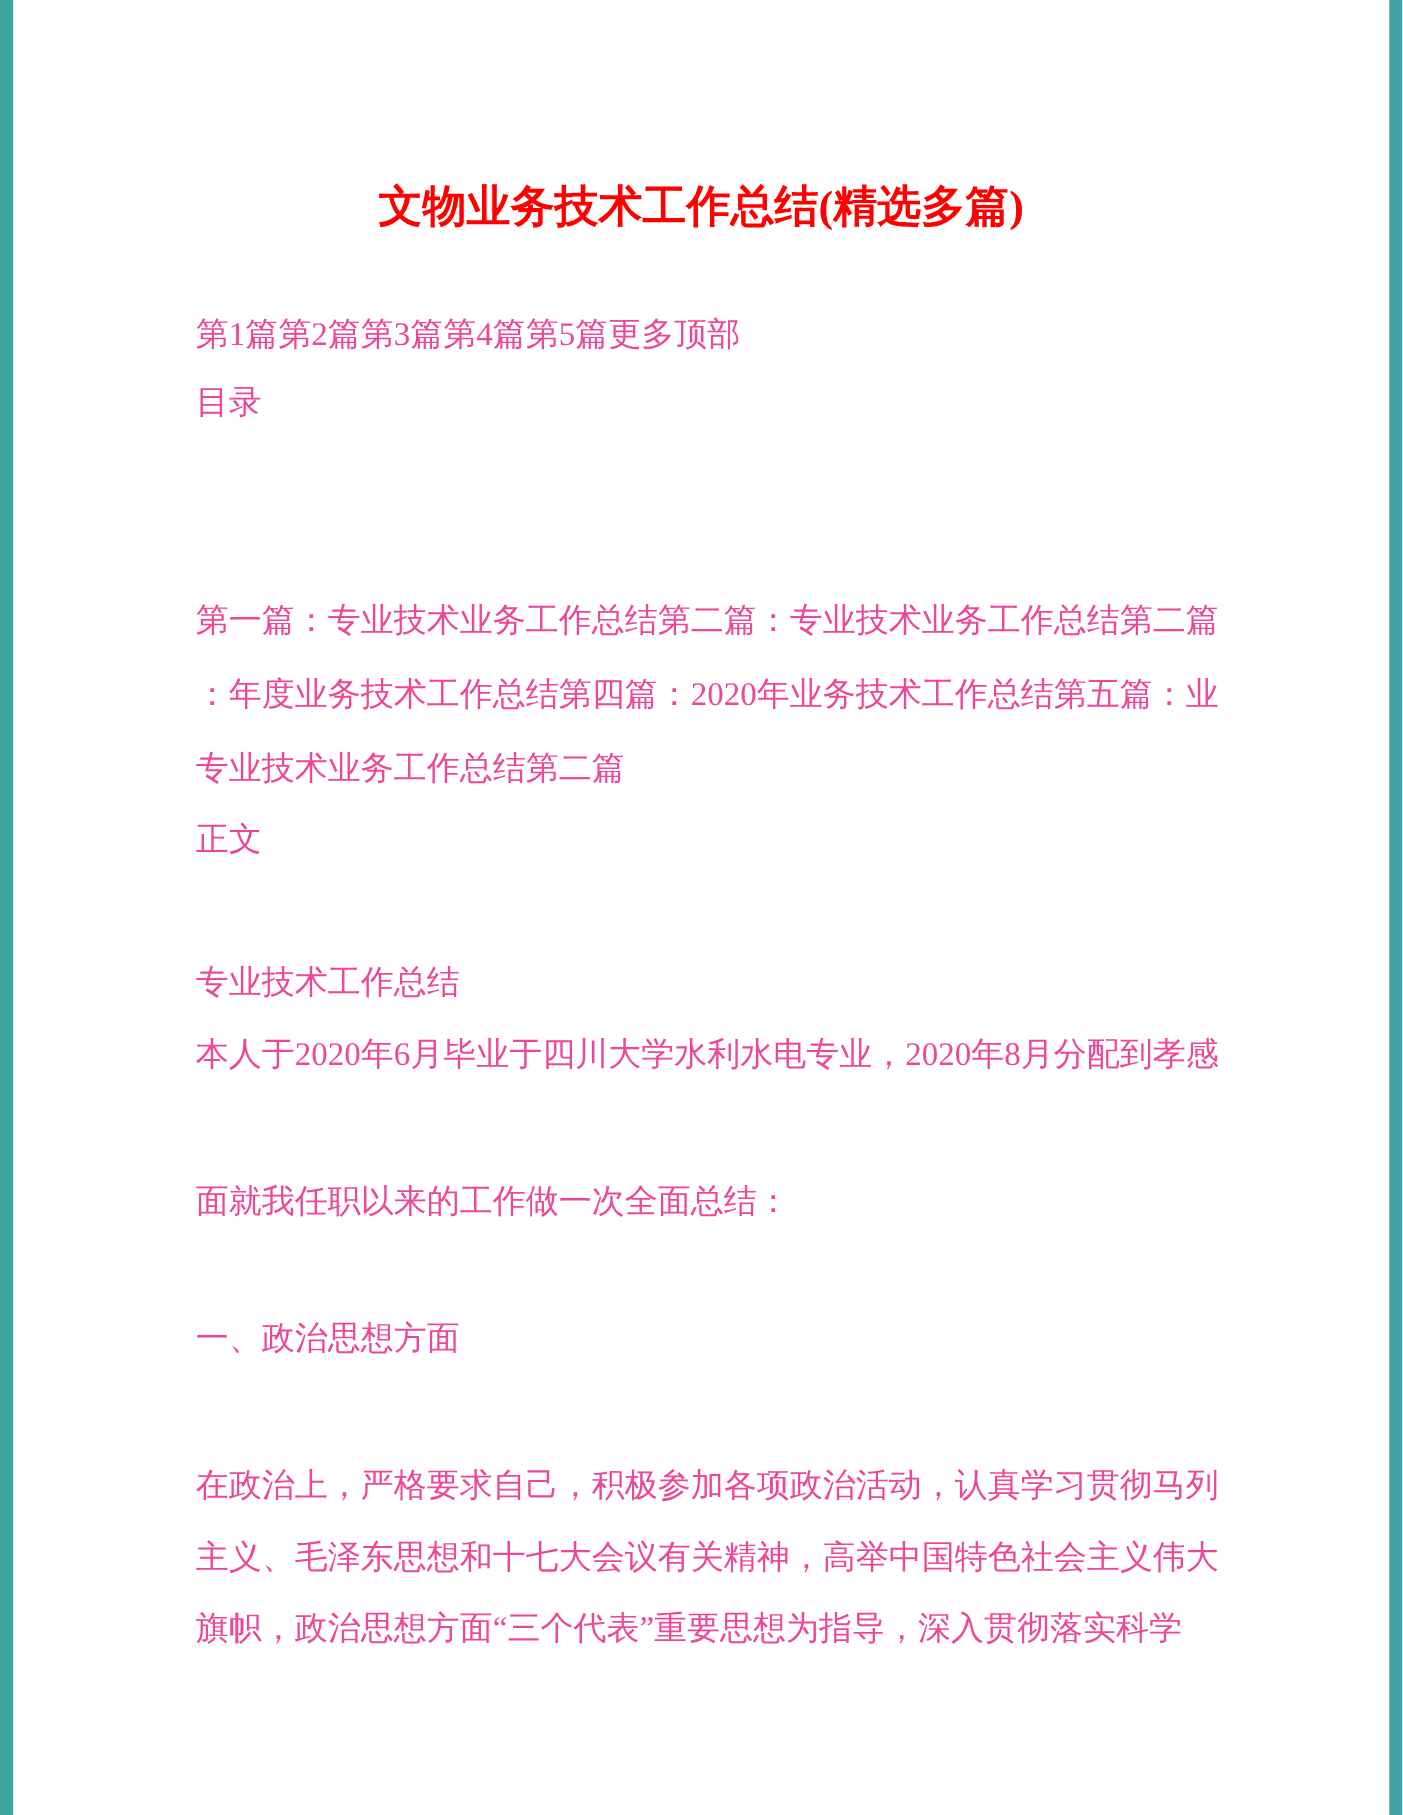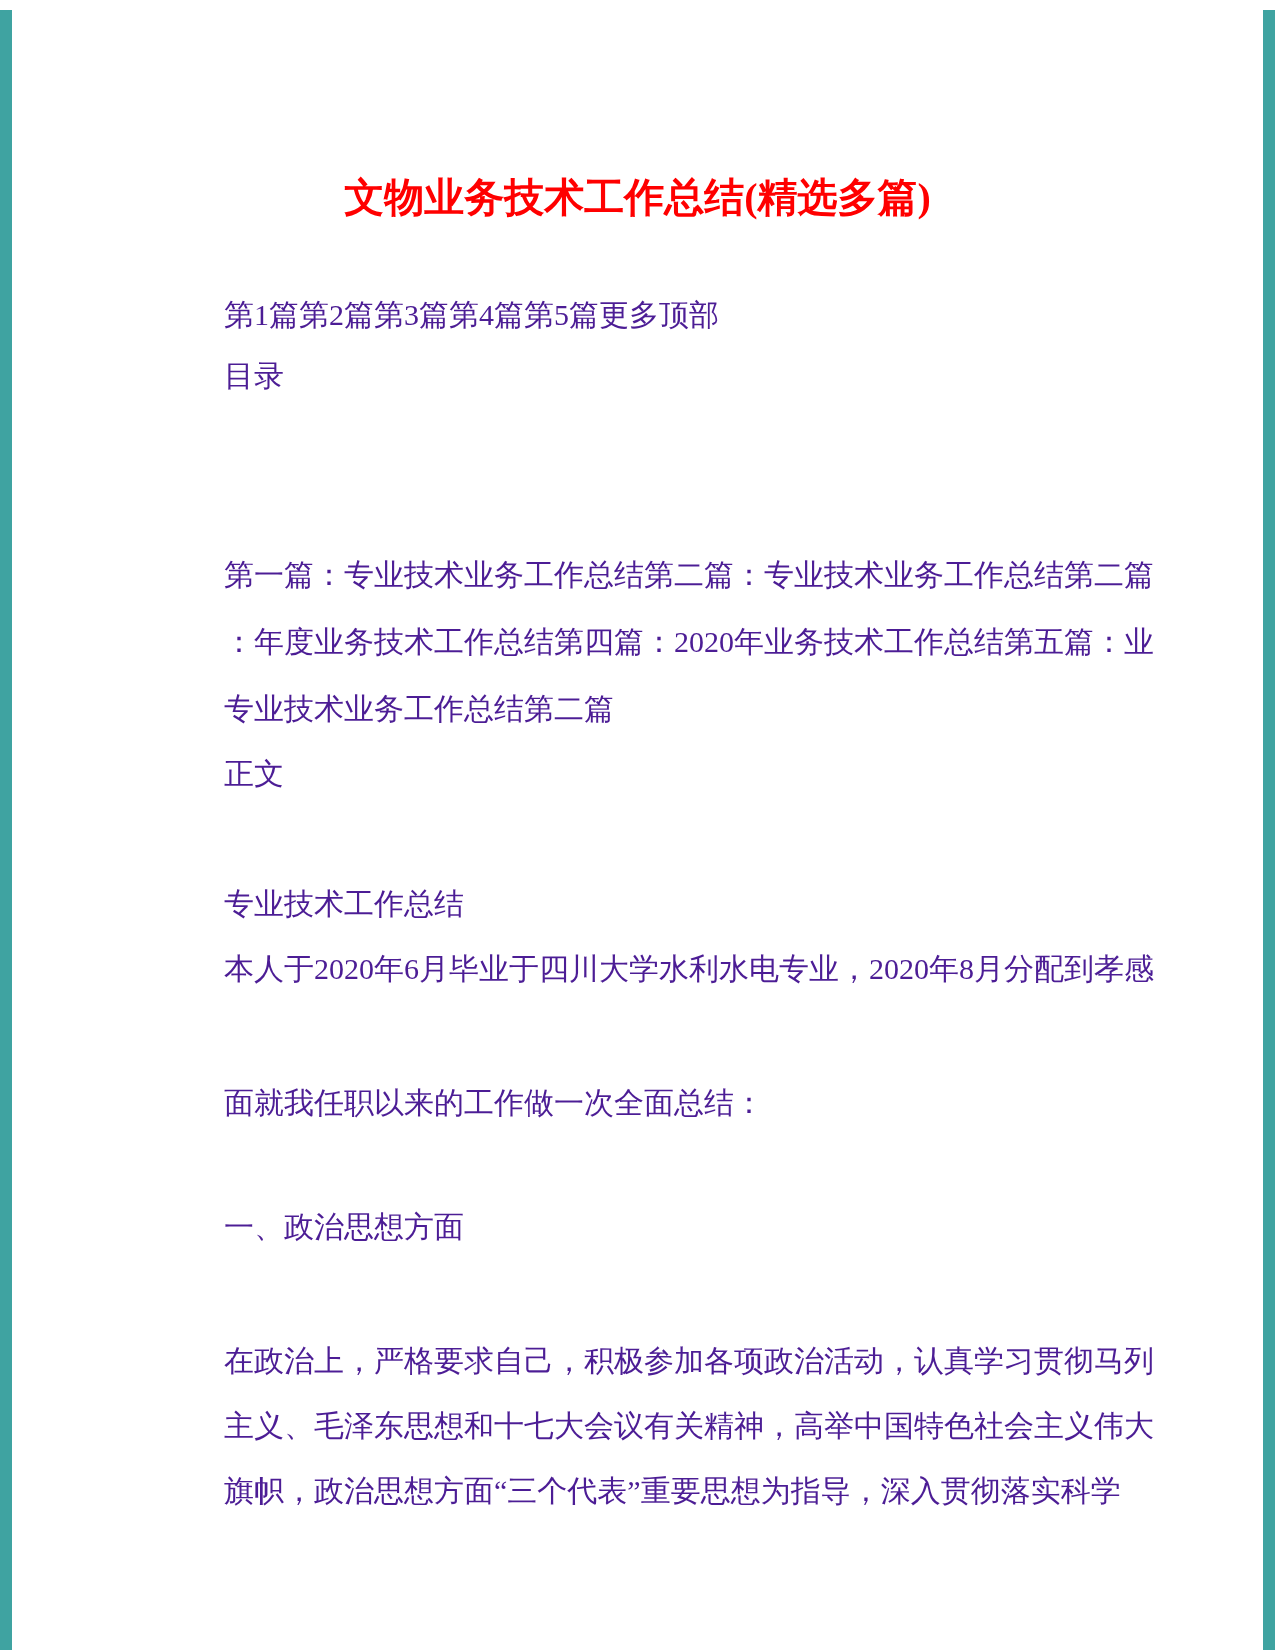--- a/index.html
+++ b/index.html
@@ -7,21 +7,21 @@
     padding: 0;
     width: 1275px;
     height: 1650px;
     background: #ffffff;
     overflow: hidden;
     position: relative;
     font-family: "Liberation Serif", "DejaVu Serif", serif;
   }
   .page {
     position: absolute;
-    left: 0; top: 10px;
+    left: 0; top: 0;
     width: 1275px;
     height: 1240px;
     background: #ffffff;
     font-family: Liberation Serif, serif;
   }
   .edge-stripe {
     position: absolute;
     top: 0;
     width: 12px;
     height: 1650px;
@@ -40,24 +40,23 @@
     font-weight: bold;
     color: #ff0000;
     letter-spacing: 0px;
     white-space: nowrap;
   }
   .line {
     position: absolute;
     left: 178px;
     font-size: 30px;
     line-height: 32px;
-    color: #4c1d95;
+    color: #ec4899;
     white-space: nowrap;
     letter-spacing: 0px;
-    margin-left: 46px;
   }
 </style>
 </head>
 <body>
 
 <div class="page">
 
   <div class="edge-stripe left"></div>
   <div class="edge-stripe right"></div>
 

